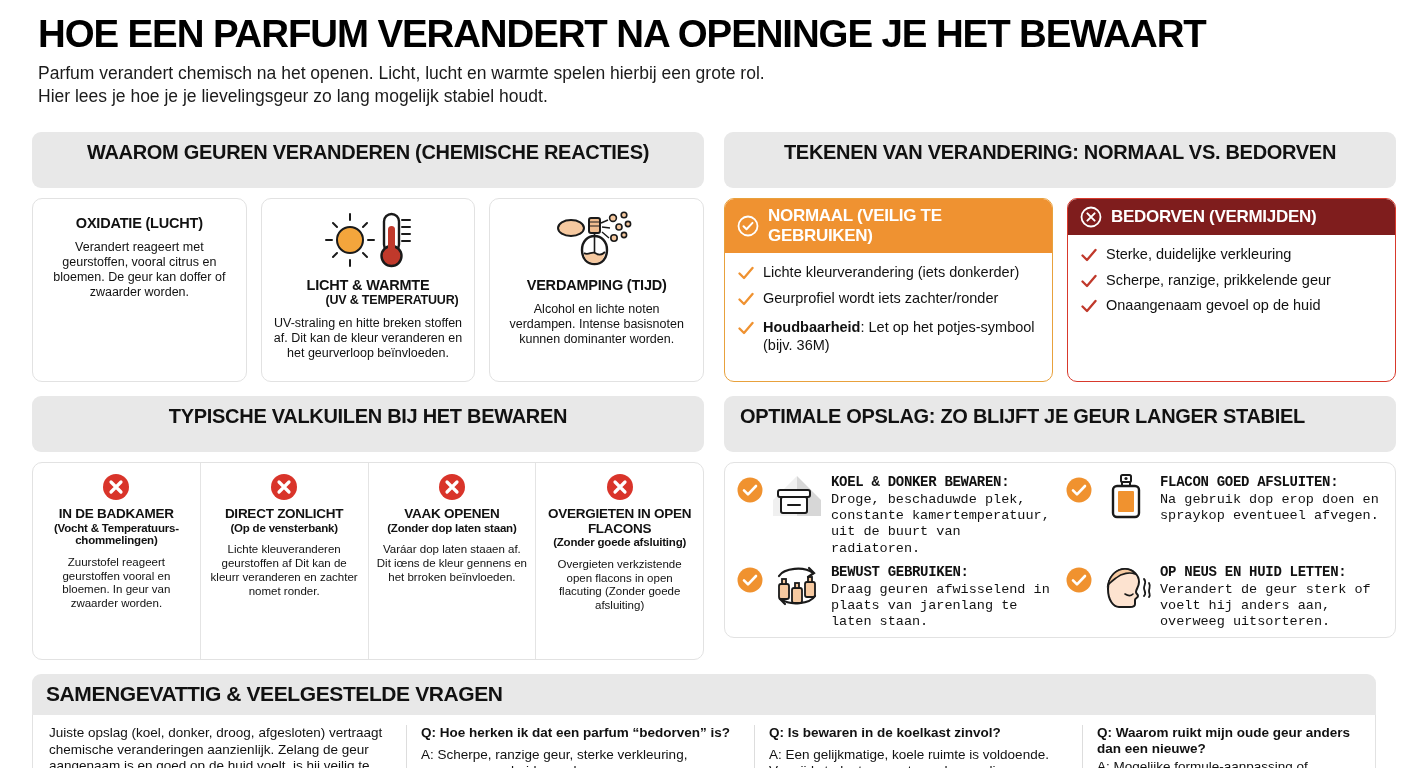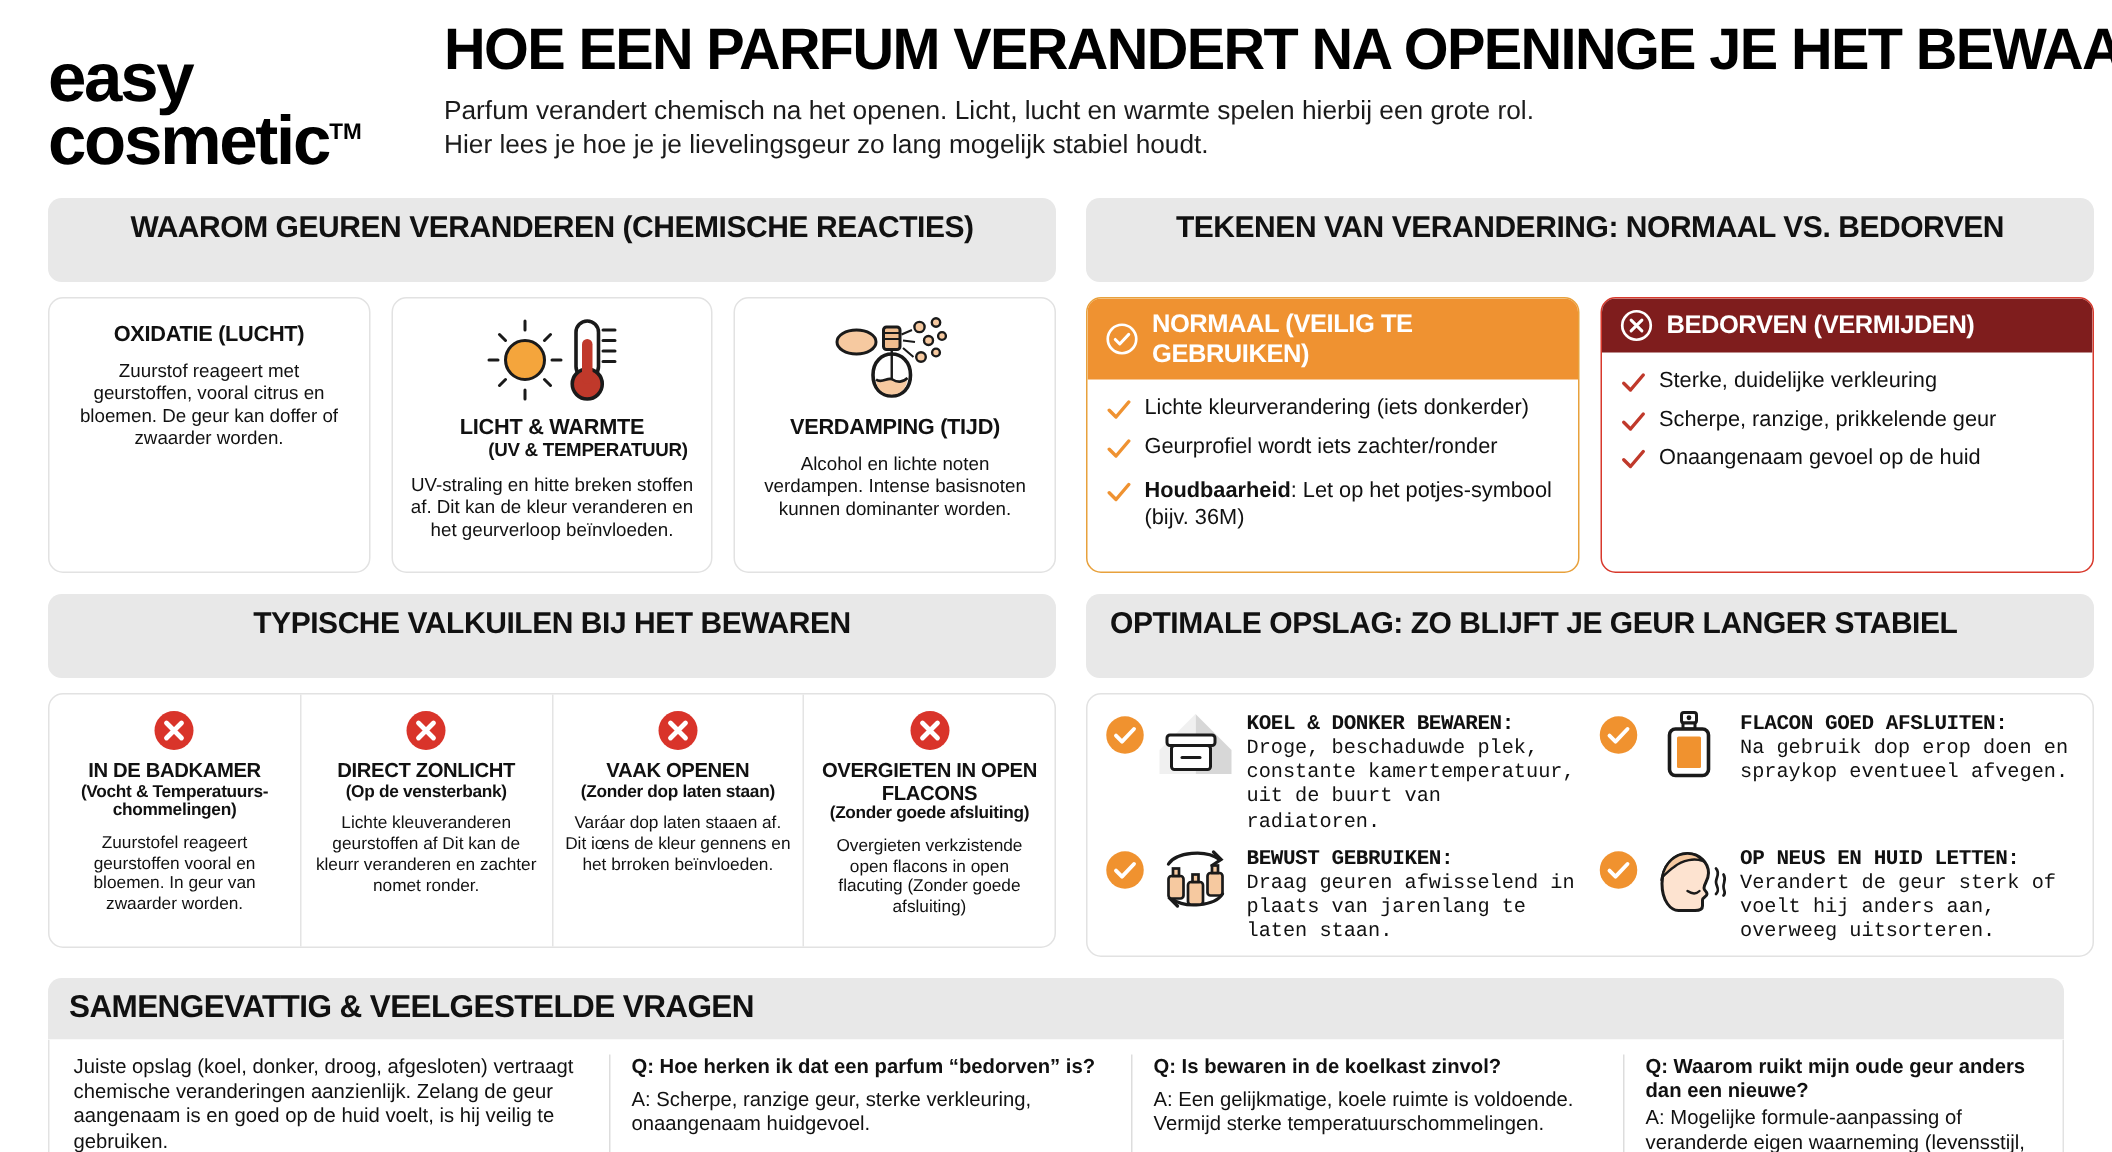--- a/index.html
+++ b/index.html
@@ -58,21 +58,21 @@
   .vs-head { display: flex; align-items: center; gap: 9px; padding: 7px 12px; color: #fff; font-weight: 700; font-size: 17px; letter-spacing: -0.3px; }
   .vs-card.good .vs-head { background: #ef9231; }
   .vs-card.bad  .vs-head { background: #7f1d1d; }
   .vs-badge { width: 22px; height: 22px; flex: 0 0 22px; }
   .vs-list { padding: 11px 12px 0 13px; }
   .vs-item { display: flex; gap: 9px; align-items: flex-start; margin-bottom: 8px; font-size: 14.5px; line-height: 1.22; }
   .tick { flex: 0 0 16px; width: 16px; height: 15px; margin-top: 2px; }
   .vs-item b { font-weight: 700; }
 
   
-  .pit-wrap { margin-top: 10px; background: #fff; border: 1px solid #e2e2e2; border-radius: 10px; display: flex; height: 170px; }
+  .pit-wrap { margin-top: 10px; background: #fff; border: 1px solid #e2e2e2; border-radius: 10px; display: flex; height: 198px; }
   .pit-col { flex: 1; padding: 10px 8px 8px; text-align: center; border-right: 1px solid #e4e4e4; }
   .pit-col:last-child { border-right: none; }
   .pit-x { width: 28px; height: 28px; margin: 0 auto 6px; }
   .pit-title { font-weight: 700; font-size: 13.5px; line-height: 1.08; letter-spacing: -0.25px; }
   .pit-sub { font-weight: 700; font-size: 11.5px; line-height: 1.1; letter-spacing: -0.2px; }
   .pit-body { font-size: 11.5px; line-height: 1.2; margin-top: 9px; }
 
   
   .store-wrap { margin-top: 10px; background: #fff; border: 1px solid #e2e2e2; border-radius: 10px; padding: 10px 12px 10px; height: 176px; font-family: Liberation Mono, monospace; }
   .store-grid { display: grid; grid-template-columns: 1fr 1fr; gap: 6px 12px; }
@@ -98,42 +98,38 @@
   .faq-a { font-size: 13.5px; line-height: 1.2; margin-top: 6px; }
   .faq-a.tight { margin-top: 2px; }
   .faq-band-inner { background: #e8e8e8; border-radius: 9px 9px 0 0; padding: 8px 14px 9px; font-weight: 700; font-size: 21px; letter-spacing: -0.4px; }
 </style>
 </head>
 <body>
 
 <div class="page">
 
   <div class="header">
-    <div class="logo">
-      <div class="logo-line">easy</div>
-      <div class="logo-line"><span class="logo-line2">cosmetic</span><span class="logo-tm">TM</span></div>
-    </div>
     <div class="head-text">
       <div class="head-title">HOE EEN PARFUM VERANDERT NA OPENINGE JE HET BEWAART</div>
       <div class="head-sub">
         <div>Parfum verandert chemisch na het openen. Licht, lucht en warmte spelen hierbij een grote rol.</div>
         <div>Hier lees je hoe je je lievelingsgeur zo lang mogelijk stabiel houdt.</div>
       </div>
     </div>
   </div>
 
   <div class="cols">
 
     <div class="col">
       <div class="band">WAAROM GEUREN VERANDEREN (CHEMISCHE REACTIES)</div>
       <div class="reason-row">
 
         <div class="reason-card">
           <div class="reason-title">OXIDATIE (LUCHT)</div>
-          <div class="reason-body">Zuurstof reageert met geurstoffen, vooral citrus en bloemen. De geur kan doffer of zwaarder worden.</div>
+          <div class="reason-body">Verandert reageert met geurstoffen, vooral citrus en bloemen. De geur kan doffer of zwaarder worden.</div>
         </div>
 
         <div class="reason-card">
           <div class="reason-icon">
             <svg width="92" height="60" viewBox="0 0 92 60">
               <g stroke="#1a1a1a" stroke-width="2" stroke-linecap="round">
                 <path d="M28 4v6M28 50v6M4 30h6M46 30h6M11 13l4 4M41 43l4 4M45 13l-4 4M15 43l-4 4"></path>
               </g>
               <circle cx="28" cy="30" r="13" fill="#f4a53c" stroke="#1a1a1a" stroke-width="2"></circle>
               <rect x="62" y="4" width="15" height="38" rx="7.5" fill="#fff" stroke="#1a1a1a" stroke-width="2.4"></rect>

